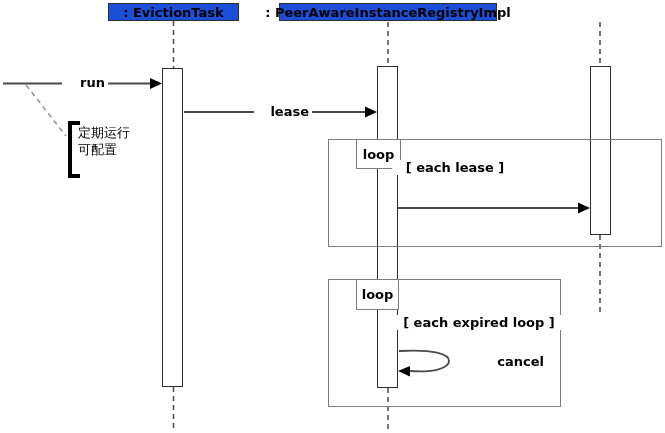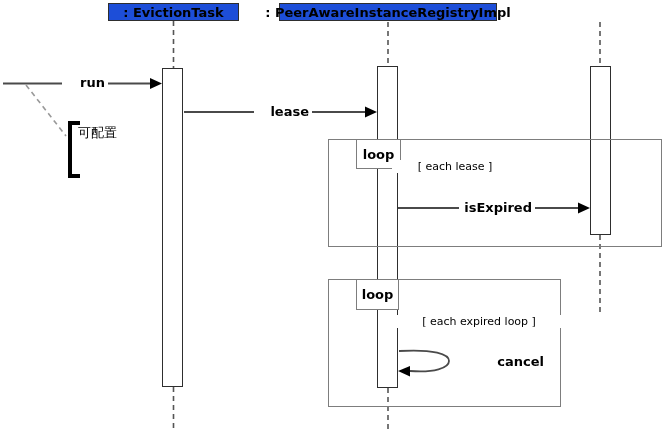--- a/index.html
+++ b/index.html
@@ -23,21 +23,21 @@
   .frame{
     position:absolute;border:1.5px solid #7d7d7d;box-sizing:border-box;
     background:transparent;z-index:4;
   }
   .frame-label{
     position:absolute;background:#fff;border:1.5px solid #7d7d7d;box-sizing:border-box;
     display:flex;align-items:center;justify-content:center;
     font-size:13px;font-weight:bold;z-index:5;margin-left:28px;
   }
   .guard{
-    position:absolute;font-size:11px;font-weight:normal;text-align:center;
+    position:absolute;font-size:13px;font-weight:bold;text-align:center;
     white-space:nowrap;z-index:6;background:#fff;padding:0 2px;
   }
   
   .msg-label{
     position:absolute;font-size:13px;font-weight:bold;text-align:right;
     background:#fff;white-space:nowrap;z-index:8;padding:0 3px;line-height:16px;height:16px;
   }
   
   .note-bracket{
     position:absolute;left:68px;top:121px;width:12px;height:57px;
@@ -99,21 +99,21 @@
 
   <div class="participant" style="left:108px;width:131px;">
     <span>: EvictionTask</span>
   </div>
   <div class="participant" style="left:279px;width:218px;">
     <span>: PeerAwareInstanceRegistryImpl</span>
   </div>
 
   <div class="msg-label" style="left:62px;top:75px;width:40px;">run</div>
   <div class="msg-label" style="left:254px;top:104px;width:52px;">lease</div>
-  <div class="msg-label" style="left:459px;top:200px;width:70px;">isExpired</div>
   <div class="msg-label" style="left:447px;top:354px;width:58px;margin-left:36px;">cancel</div>
 
   <div class="note-bracket"></div>
   <div class="note-text">
+    <div>定期运行</div>
     <div>可配置</div>
   </div>
 
 </div>
 
 </body></html>

